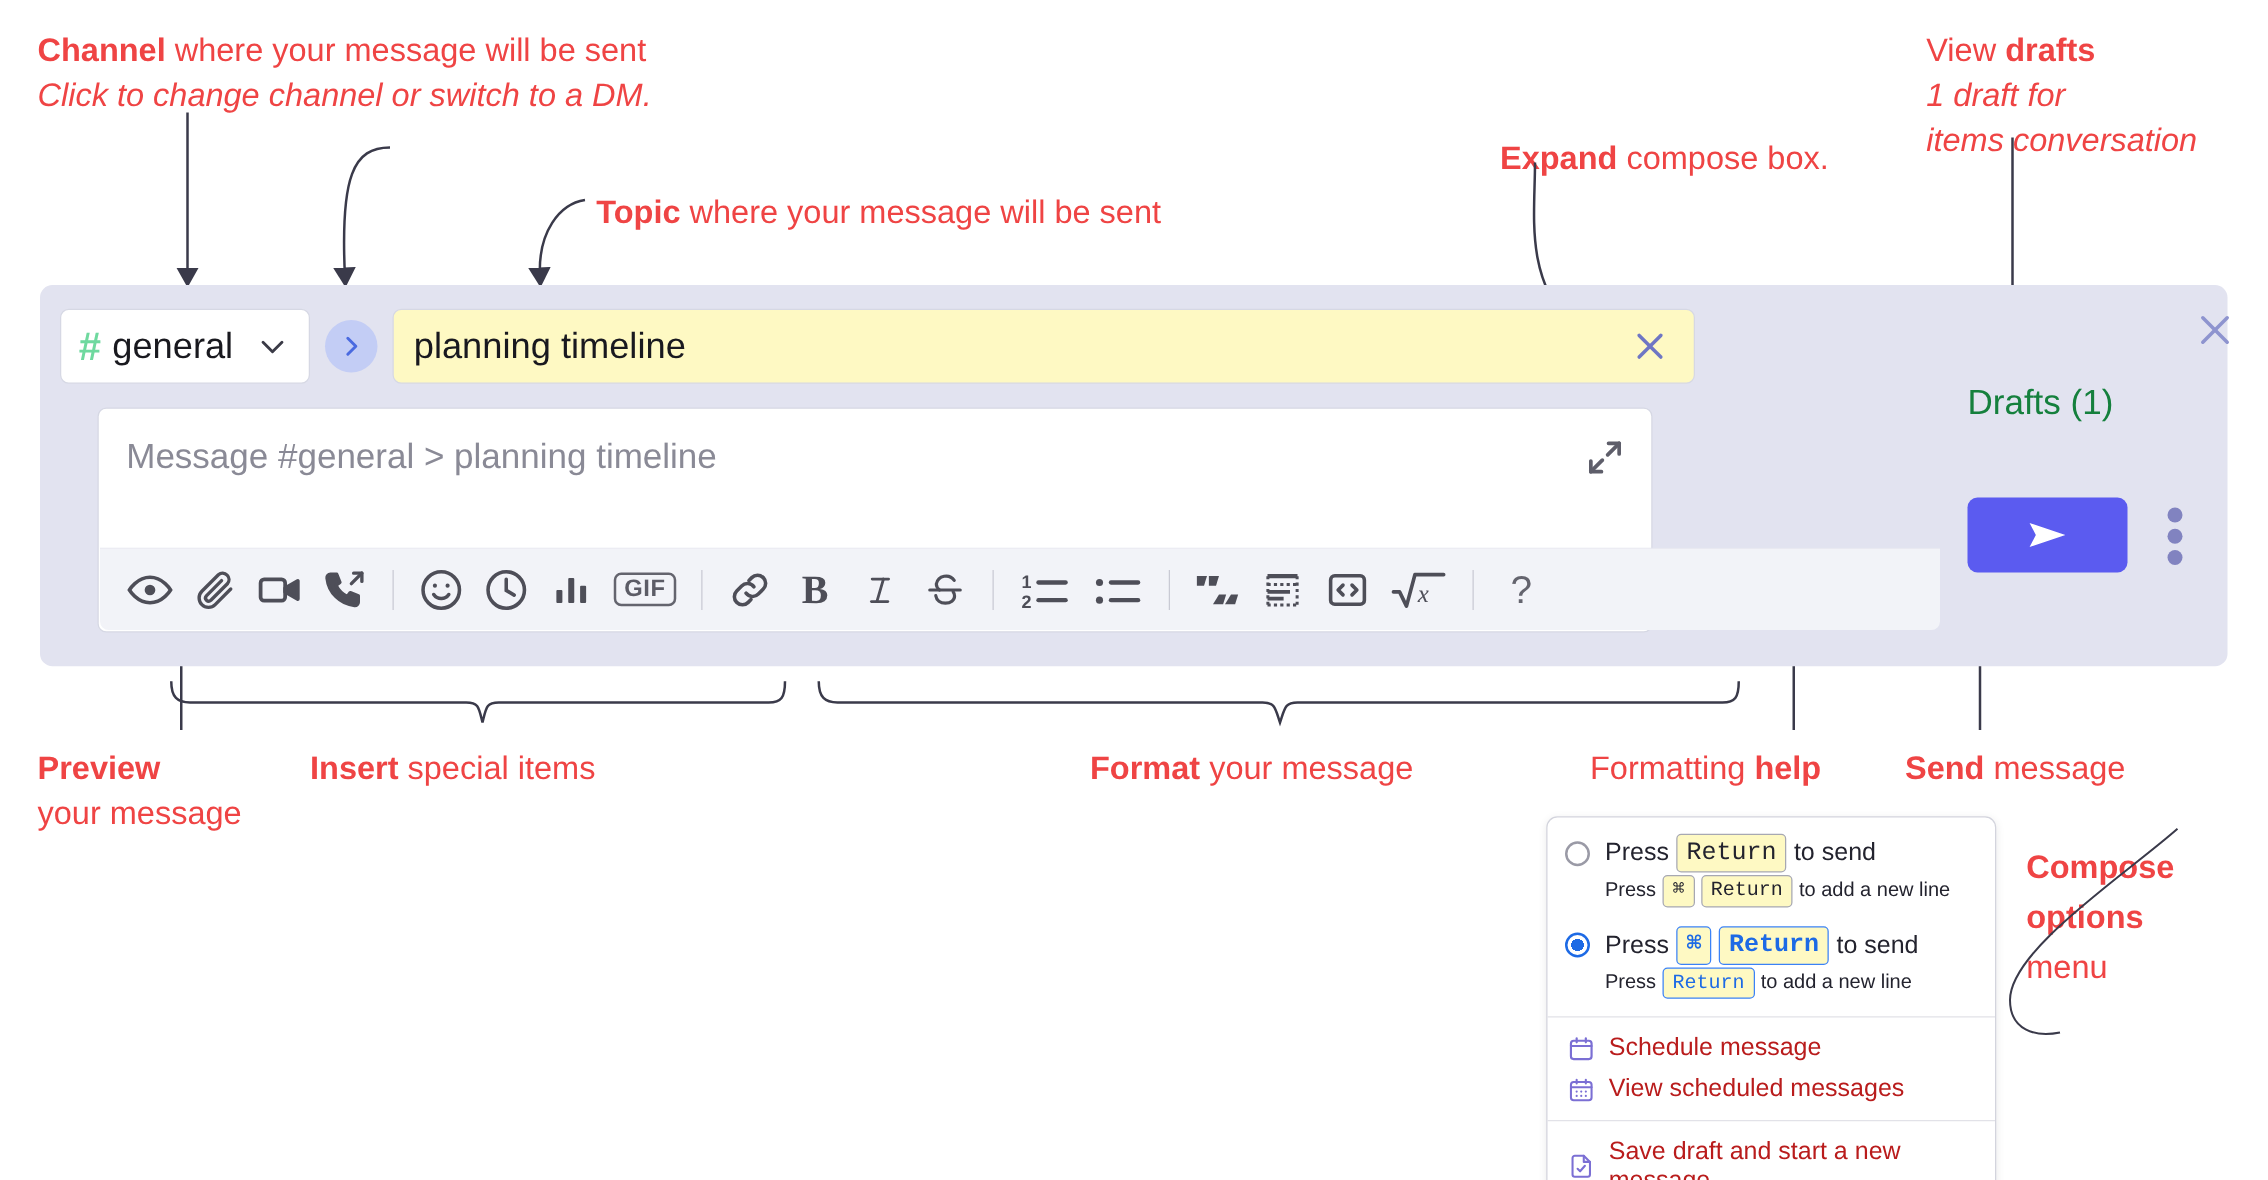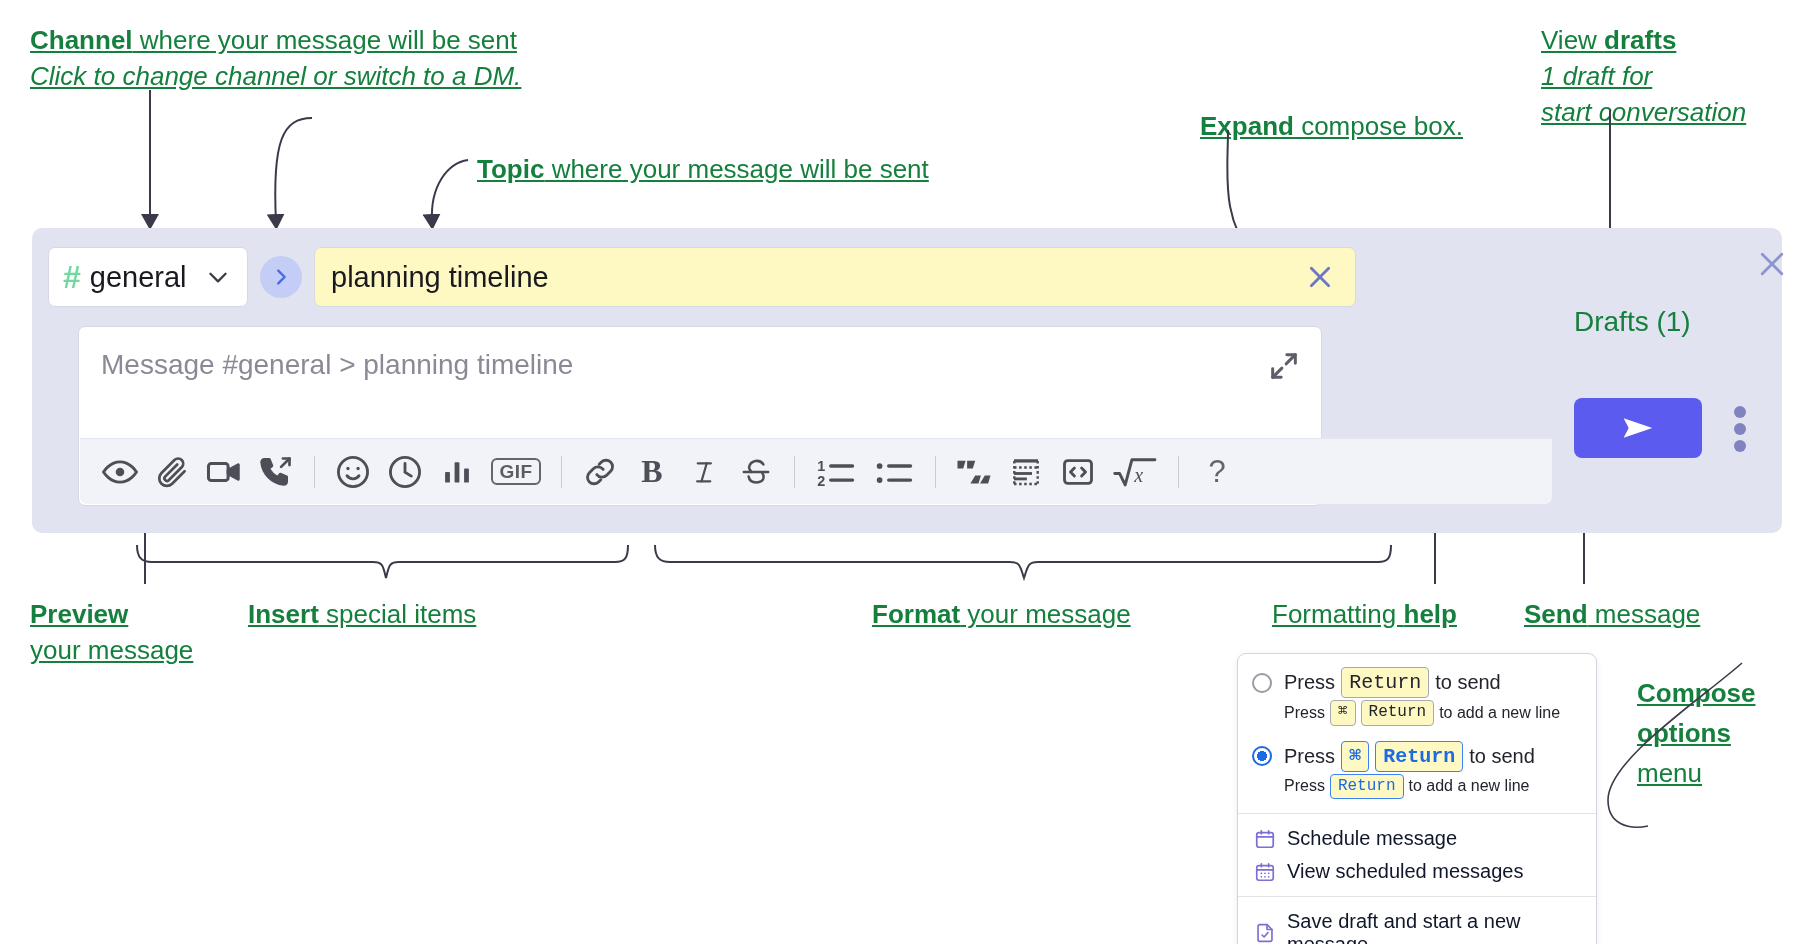--- a/index.html
+++ b/index.html
@@ -12,23 +12,22 @@
     overflow:hidden;
   }
   .stage{position:absolute;left:0;top:0;width:1814px;height:944px;}
   .abs{position:absolute;}
 
   
   .anno{
     position:absolute;
     font-size:26px;
     line-height:36px;
-    color:#15803d;
+    color:#ef4444;
     white-space:nowrap;
-    text-decoration:underline;
   }
   .anno b{font-weight:bold;}
   .anno i{font-style:italic;}
   .anno .ln{display:block;}
 
   
   .compose{
     position:absolute;
     left:32px; top:228px;
     width:1750px; height:305px;
@@ -145,21 +144,21 @@
     font-family:Liberation Mono, monospace;
     border:1px solid #a7a8b2;border-radius:4px;
     padding:1px 7px;background:#fef9c3;color:#23232e;
     font-size:inherit;line-height:1.35;display:inline-block;
   }
   kbd.blue{border-color:#3b82f6;color:#1d6ae5;font-weight:bold;}
   kbd.blue.thin{font-weight:normal;}
   .mdiv{height:1px;background:#e2e2e8;margin:8px 0;}
   .mitem{
     display:flex;align-items:center;gap:11px;
-    padding:5px 0 5px 16px;font-size:20px;color:#0f172a;
+    padding:5px 0 5px 16px;font-size:20px;color:#b91c1c;
   }
   .mico{width:22px;height:22px;flex:none;color:#7b6fd4;}
 
   svg{display:block;}
 </style>
 </head>
 <body>
 
 <div class="stage">
 
@@ -173,21 +172,21 @@
     <b>Topic</b><span> where your message will be sent</span>
   </div>
 
   <div class="anno" style="left:1200px;top:108px;">
     <b>Expand</b><span> compose box.</span>
   </div>
 
   <div class="anno" style="left:1541px;top:22px;">
     <span class="ln"><span>View </span><b>drafts</b></span>
     <span class="ln"><i>1 draft for</i></span>
-    <span class="ln"><i>start conversation</i></span>
+    <span class="ln"><i>items conversation</i></span>
   </div>
 
   <div class="anno" style="left:30px;top:596px;">
     <span class="ln"><b>Preview</b></span>
     <span class="ln"><span>your message</span></span>
   </div>
 
   <div class="anno" style="left:248px;top:596px;">
     <b>Insert</b><span> special items</span>
   </div>
@@ -197,21 +196,21 @@
   </div>
 
   <div class="anno" style="left:1272px;top:596px;">
     <span>Formatting </span><b>help</b>
   </div>
 
   <div class="anno" style="left:1524px;top:596px;">
     <b>Send</b><span> message</span>
   </div>
 
-  <div class="anno" style="left:1621px;top:673px;line-height:40px;margin-left:16px;">
+  <div class="anno" style="left:1621px;top:673px;line-height:40px;">
     <span class="ln"><b>Compose</b></span>
     <span class="ln"><b>options</b></span>
     <span class="ln"><span>menu</span></span>
   </div>
 
   <svg class="abs" style="left:0;top:0;width:1814px;height:944px;pointer-events:none;">
     <defs>
       <marker id="ah" markerWidth="9" markerHeight="9" refX="4" refY="4.5" orient="auto">
         <path d="M0,0 L8,4.5 L0,9 z" fill="#3a3a4a"></path>
       </marker>

